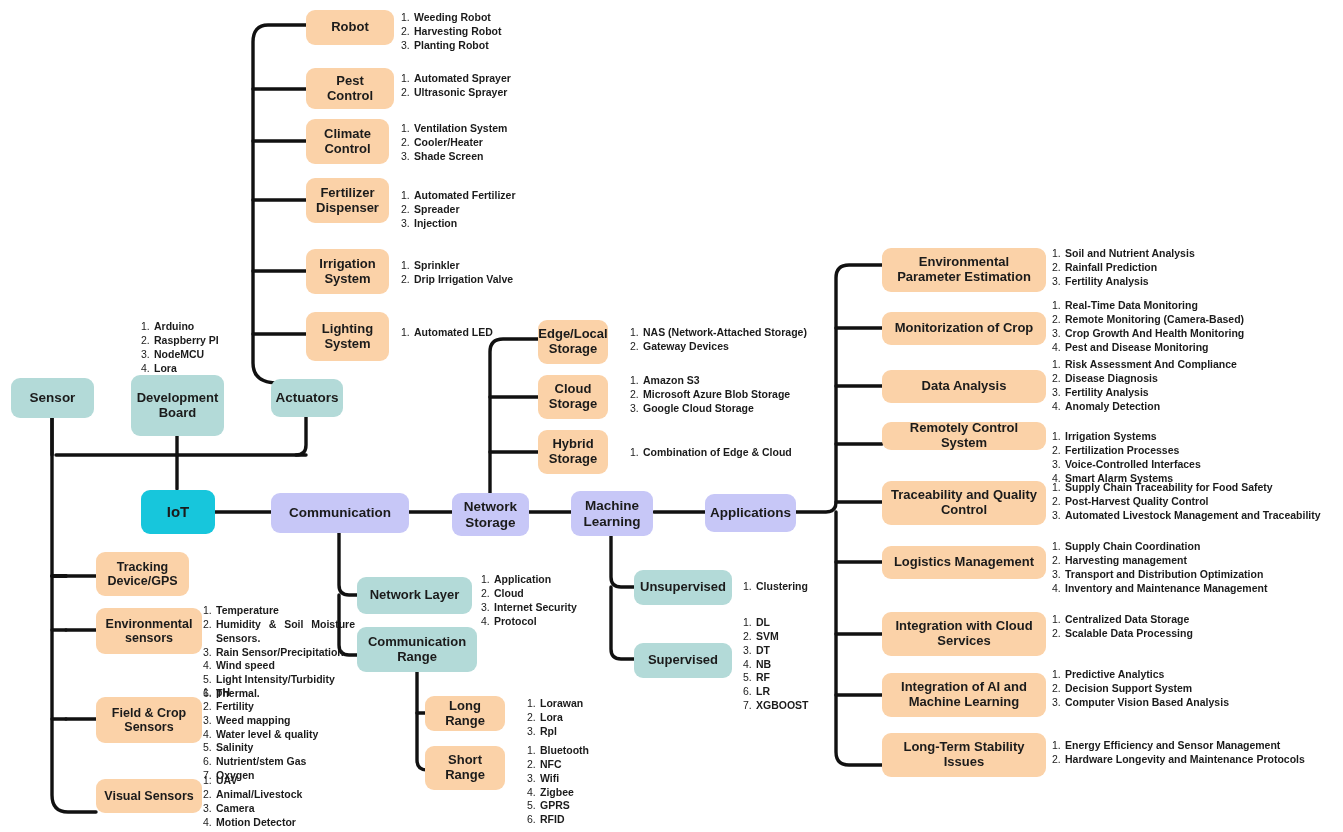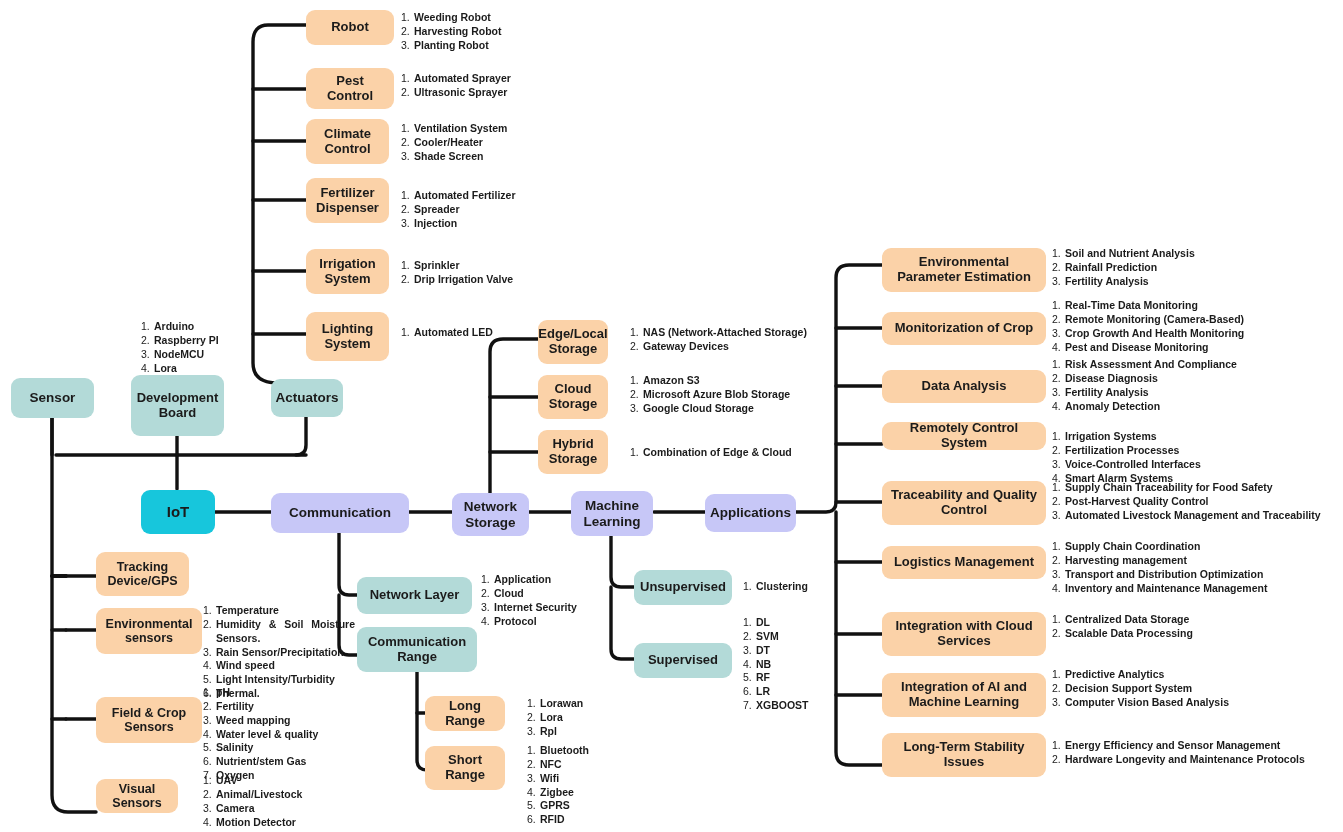--- a/index.html
+++ b/index.html
@@ -143,21 +143,21 @@
       <li><span class="n">1.</span><span>pH</span></li>
       <li><span class="n">2.</span><span>Fertility</span></li>
       <li><span class="n">3.</span><span>Weed mapping</span></li>
       <li><span class="n">4.</span><span>Water level &amp; quality</span></li>
       <li><span class="n">5.</span><span>Salinity</span></li>
       <li><span class="n">6.</span><span>Nutrient/stem Gas</span></li>
       <li><span class="n">7.</span><span>Oxygen</span></li>
     </ol>
   </div>
 
-  <div class="node peach" style="left:96px;top:779px;width:82px;height:34px;font-size:12.5px;">
+  <div class="node peach" style="left:96px;top:779px;width:106px;height:34px;font-size:12.5px;text-align:right;">
     <span>Visual Sensors</span>
   </div>
   <div class="lst" style="left:203px;top:774px;">
     <ol>
       <li><span class="n">1.</span><span>UAV</span></li>
       <li><span class="n">2.</span><span>Animal/Livestock</span></li>
       <li><span class="n">3.</span><span>Camera</span></li>
       <li><span class="n">4.</span><span>Motion Detector</span></li>
     </ol>
   </div>

